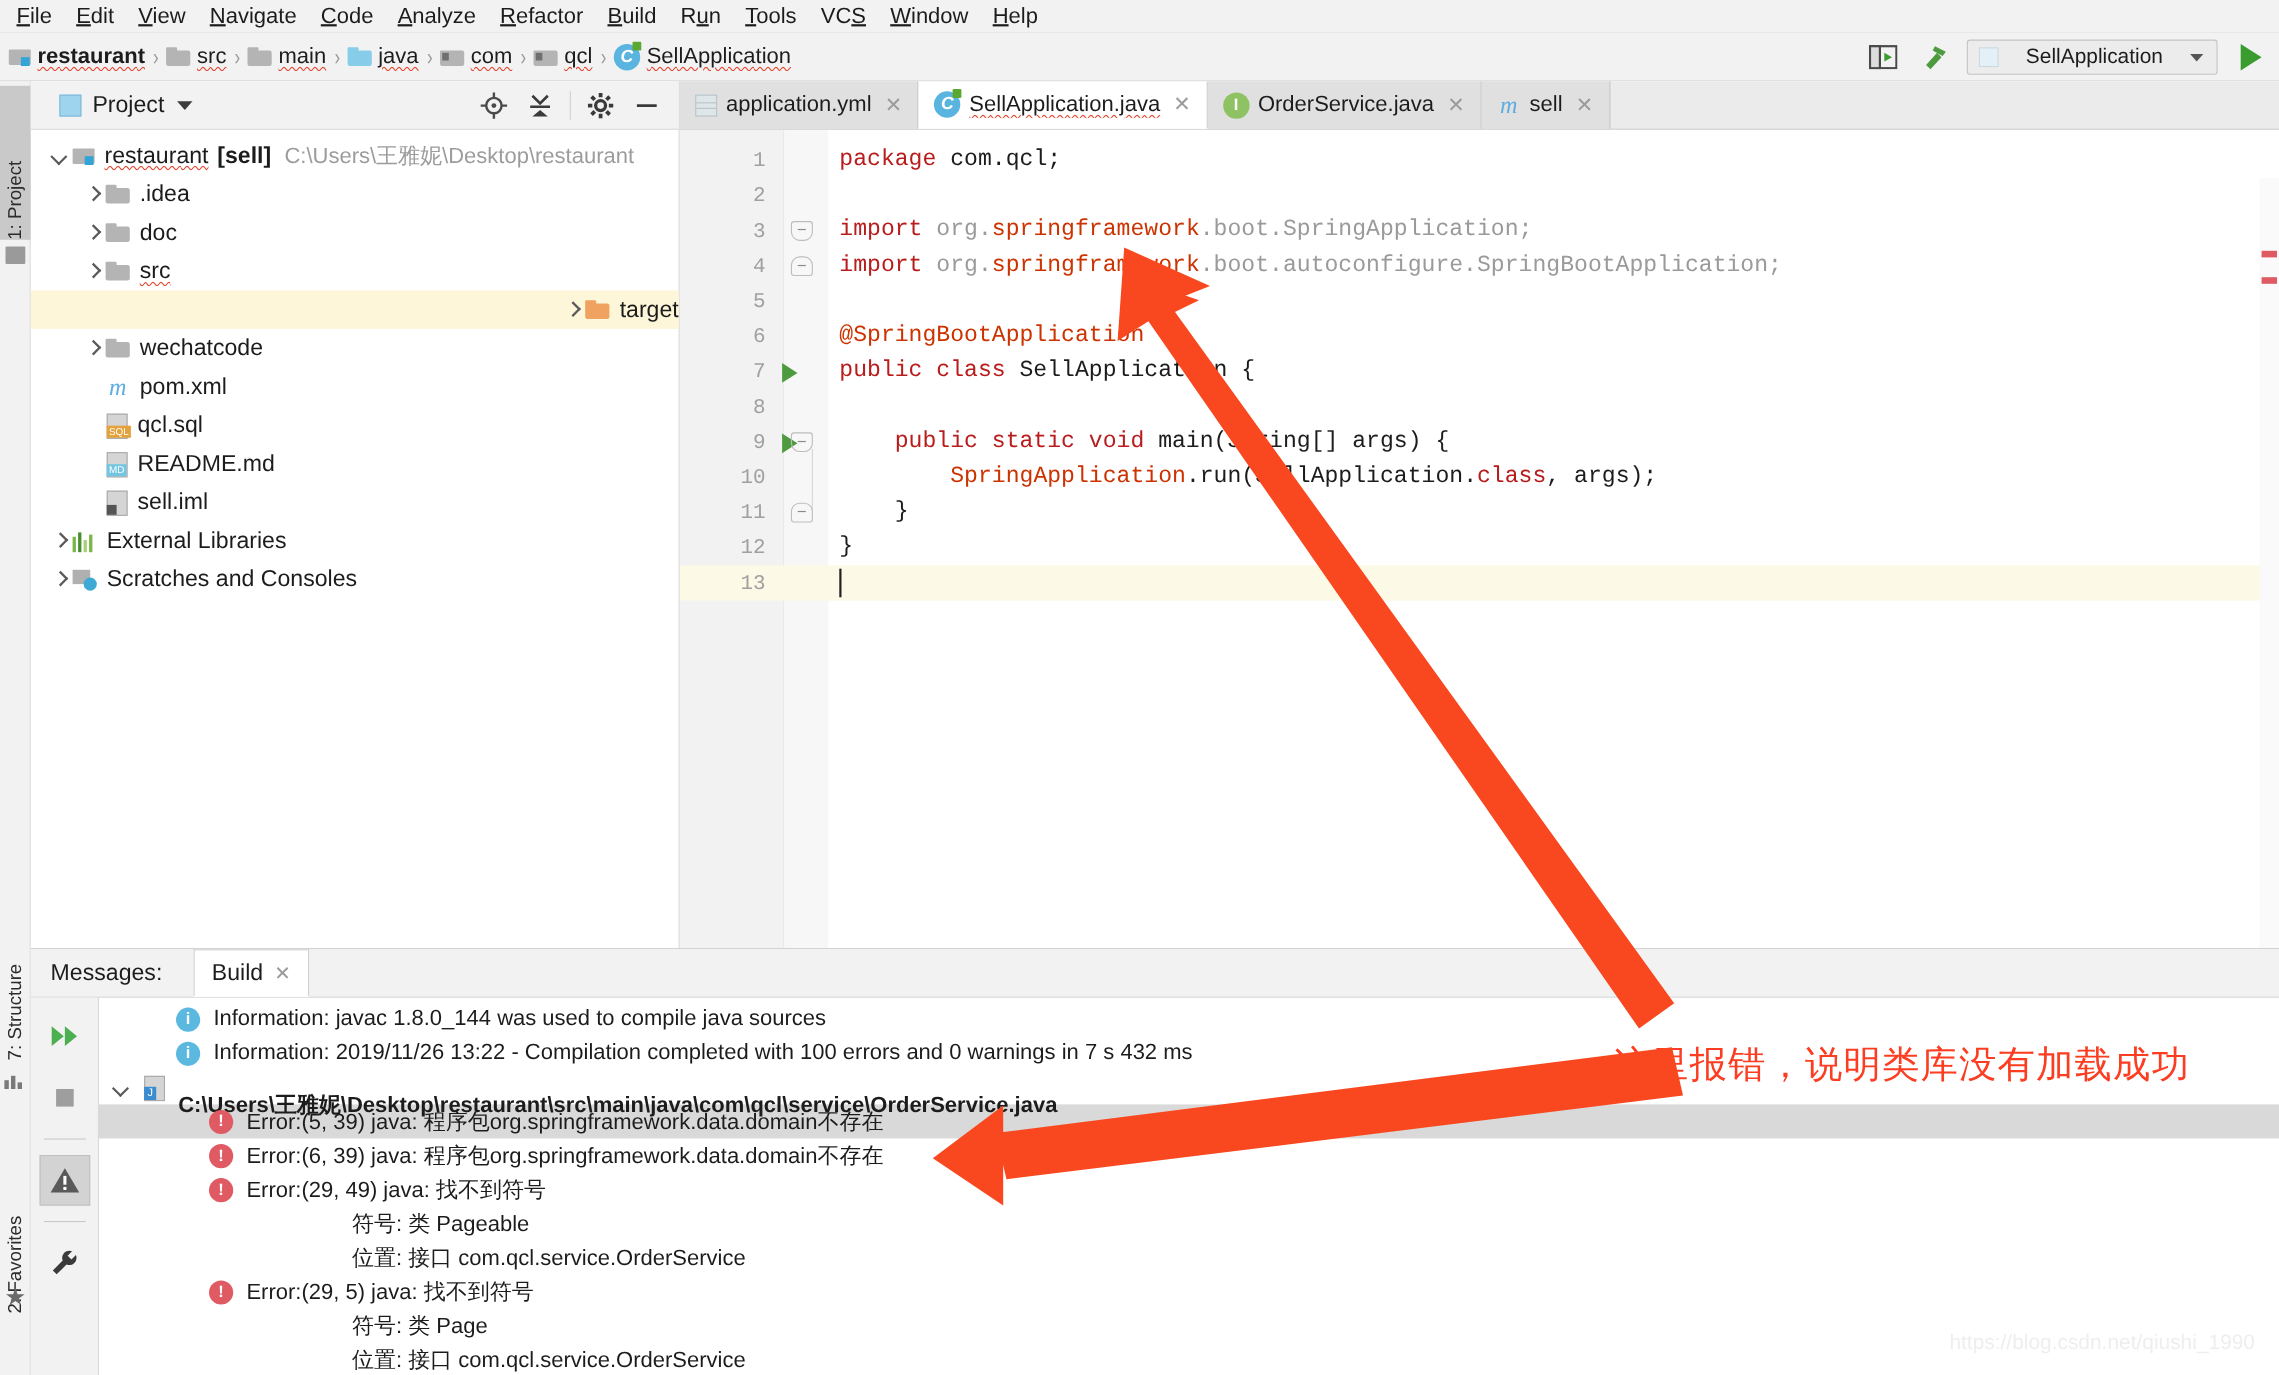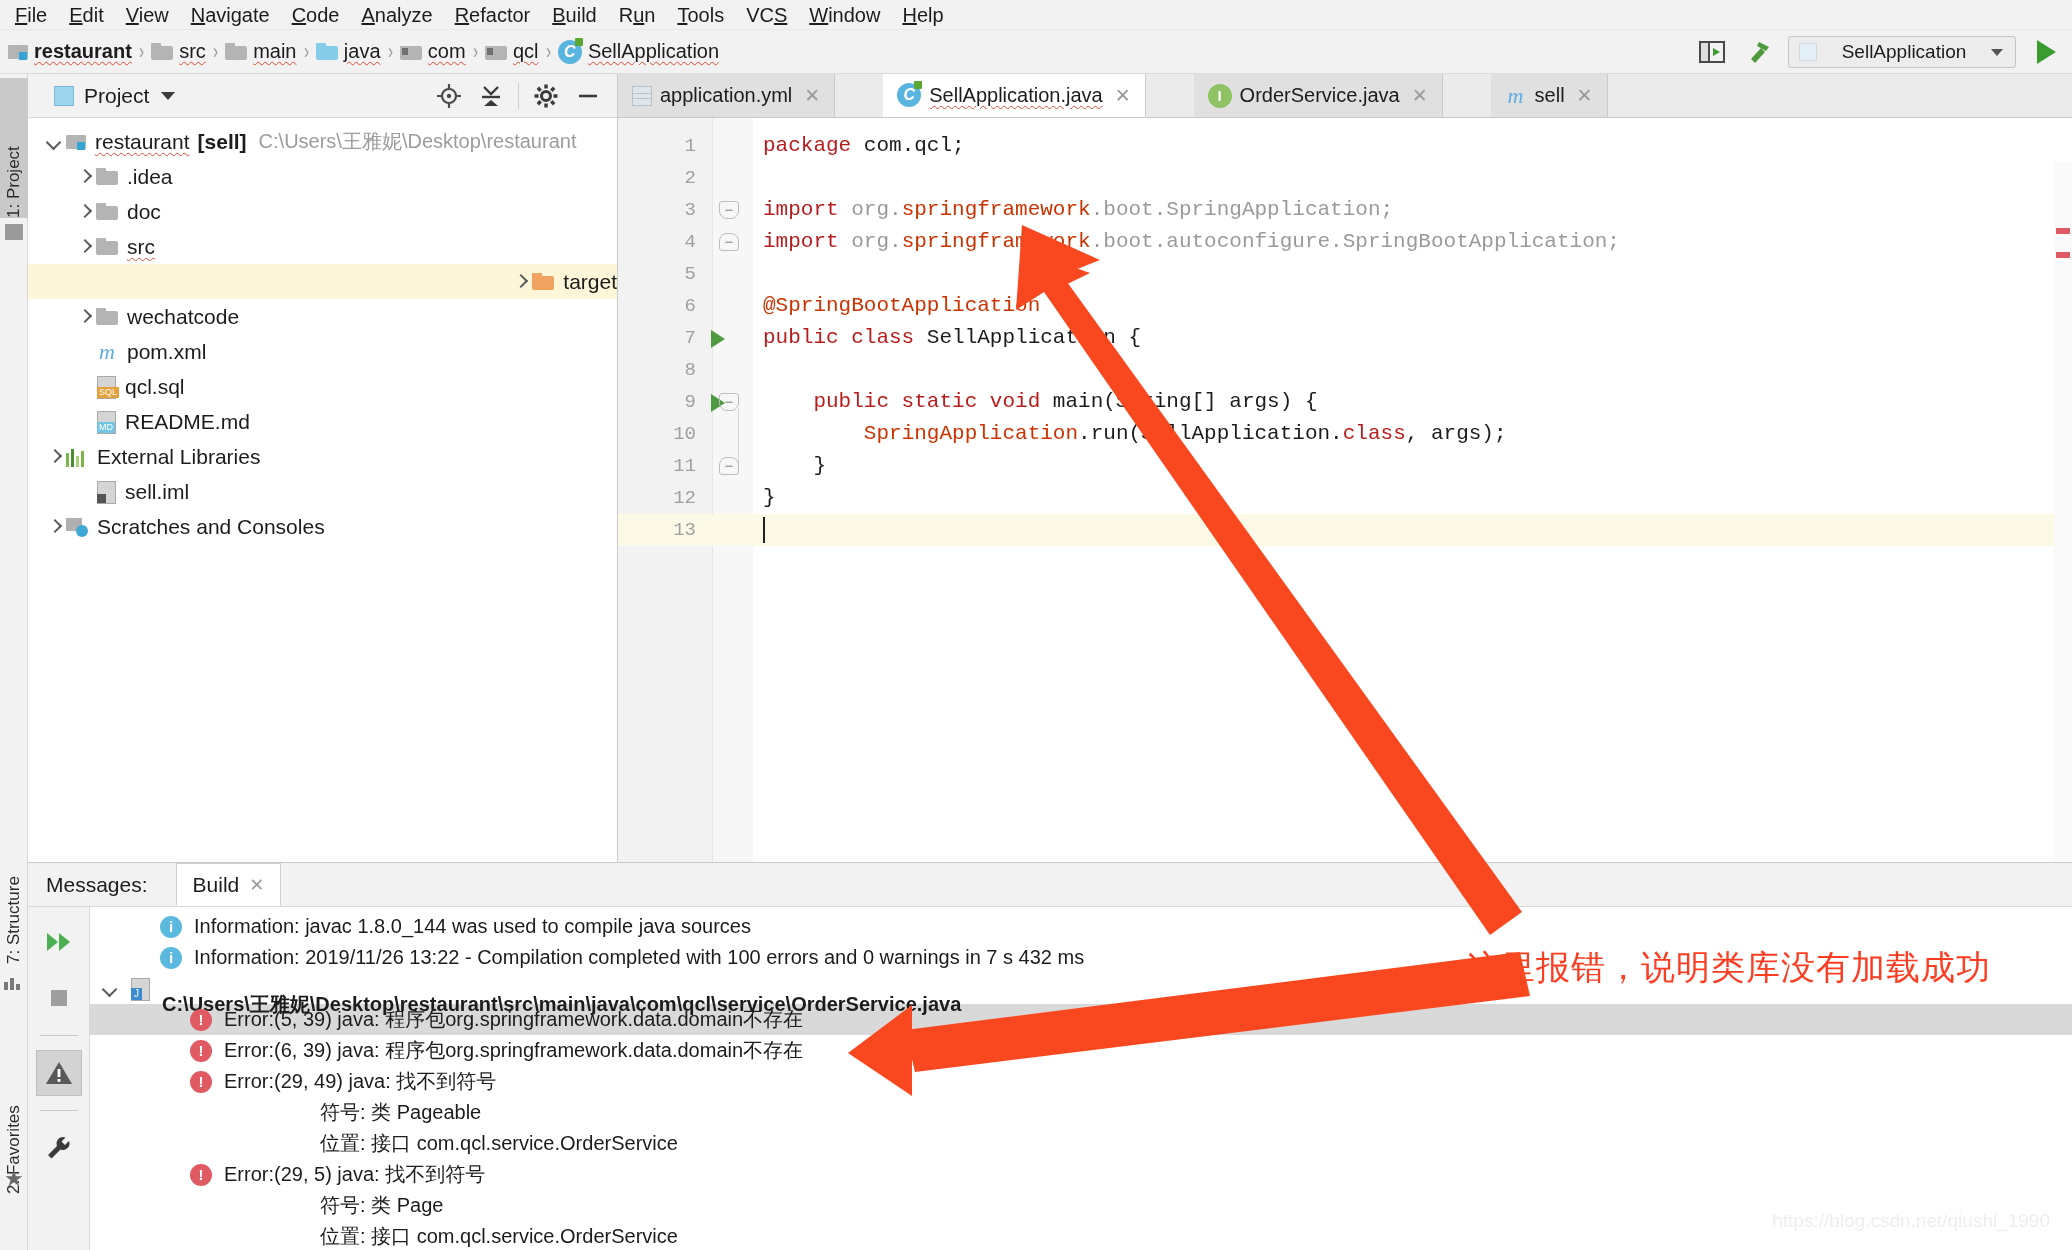--- a/index.html
+++ b/index.html
@@ -128,21 +128,21 @@
   .badge.iml{background:#555;width:9px;height:9px;}
   .m-ic{font-size:22px;color:#5dade2;font-style:italic;font-family:"Liberation Serif",serif;width:22px;text-align:center;flex:none;}
   .lib-ic{width:22px;height:20px;display:flex;gap:2px;align-items:flex-end;flex:none;}
   .lib-ic i{display:block;width:3px;background:#7ab648;}
   .scr-ic{width:22px;height:20px;position:relative;flex:none;}
   .scr-ic::before{content:'';position:absolute;left:0;top:1px;width:16px;height:13px;background:#b0b0b0;}
   .scr-ic::after{content:'';position:absolute;right:0;bottom:0;width:12px;height:12px;border-radius:50%;background:#3fa9d5;}
 
   
   .editor{ position:absolute; left:618px; top:74px; width:1454px; height:788px; background:#fff;}
-  .tabs{ height:44px; background:#ebebeb; display:flex; align-items:flex-end; border-bottom:1px solid #c9c9c9;gap:48px;}
+  .tabs{ height:44px; background:#ebebeb; display:flex; align-items:flex-end; border-bottom:1px solid #c9c9c9;}
   .tab{
     height:43px; display:flex; align-items:center; gap:8px; padding:0 14px;
     font-size:20px; color:#1c1c1c; background:#e0e0e0; border-right:1px solid #c9c9c9;
     white-space:nowrap; cursor:pointer;
   }
   .tab.active{ background:#ffffff; border-bottom:1px solid #fff; }
   .tab-x{ color:#9b9b9b; font-size:19px; margin-left:4px;}
   .tab-label.wave{ text-decoration: underline wavy #e04a33; text-underline-offset:3px; text-decoration-thickness:1px;}
   .yml-ic{width:20px;height:20px;background:#dfe6ea;border:1px solid #b6c2c9;position:relative;flex:none;}
   .yml-ic::after{content:'';position:absolute;left:0;top:6px;width:18px;height:1px;background:#b6c2c9;box-shadow:0 5px 0 #b6c2c9;}
@@ -404,39 +404,39 @@
         </div>
         <div class="trow">
           <span style="width: 46px; flex: 0 0 auto;"></span>
           <span class="arrow"></span>
           <span class="file-ic">
             <span class="badge md">MD</span>
           </span>
           <span class="tlabel">README.md</span>
         </div>
         <div class="trow">
+          <span style="width: 46px; flex: 0 0 auto;"></span>
+          <span class="arrow"></span>
+          <span class="file-ic">
+            <span class="badge iml"></span>
+          </span>
+          <span class="tlabel">sell.iml</span>
+        </div>
+        <div class="trow">
           <span style="width: 16px; flex: 0 0 auto;"></span>
           <span class="arrow r"></span>
           <span class="lib-ic">
             <i style="height:14px"></i>
             <i style="height:18px;background:#4a8f2e"></i>
             <i style="height:11px;background:#a8cf7a"></i>
             <i style="height:16px"></i>
           </span>
           <span class="tlabel">External Libraries</span>
         </div>
         <div class="trow">
-          <span style="width: 46px; flex: 0 0 auto;"></span>
-          <span class="arrow"></span>
-          <span class="file-ic">
-            <span class="badge iml"></span>
-          </span>
-          <span class="tlabel">sell.iml</span>
-        </div>
-        <div class="trow">
           <span style="width: 16px; flex: 0 0 auto;"></span>
           <span class="arrow r"></span>
           <span class="scr-ic"></span>
           <span class="tlabel">Scratches and Consoles</span>
         </div>
       </div>
   </div>
 
   <div class="editor">
     <div class="tabs" id="tabs">

